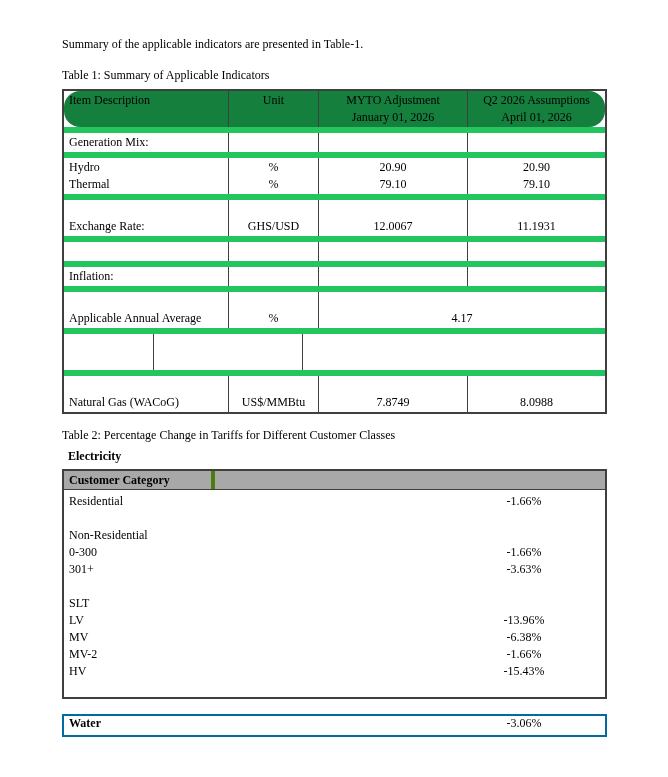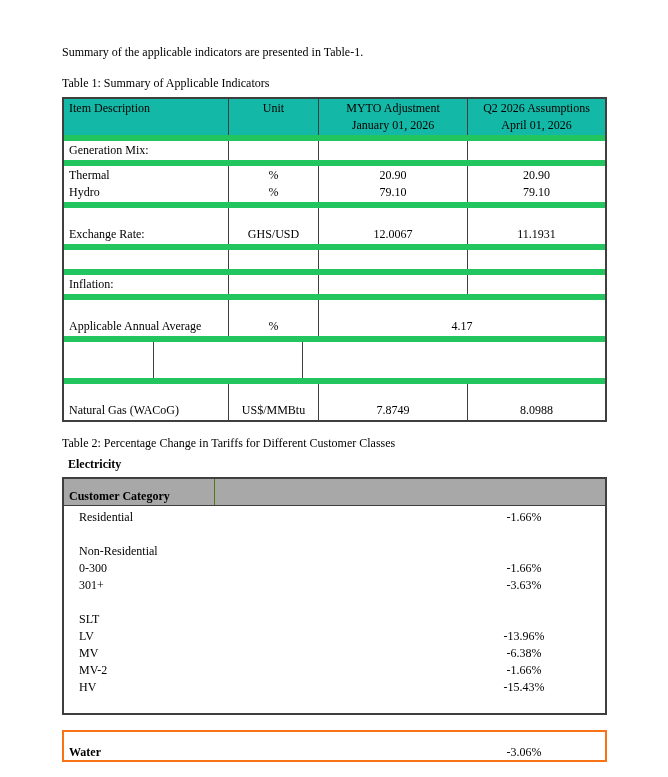--- a/index.html
+++ b/index.html
@@ -3,50 +3,50 @@
 <meta charset="utf-8">
 <style>
   * { margin:0; padding:0; box-sizing:border-box; }
   html,body { background:#ffffff; }
   body {
     width:668px; height:777px;
     font-family:"Liberation Serif", serif;
     font-size:12px; color:#000;
     overflow:hidden;
   }
-  .page { padding:36px 0 0 62px; width:607px;margin-top:8px; }
+  .page { padding:36px 0 0 62px; width:607px; }
   .line { line-height:17px; min-height:17px; white-space:nowrap; }
 
   .intro { margin-bottom:14px; }
   .caption1 { margin:0 0 5px 0; }
   .caption2 { margin:13px 0 4px 0; }
   .elec-label { font-weight:bold; margin:0 0 4px 6px; }
 
   
   .t1 { width:545px; border:2px solid #3f3f3f; }
   .t1-row { display:flex; }
   .t1-row + .t1-row { border-top:6px solid #22c55e; }
   .t1 .c1 { width:165px; padding:1px 4px 1px 5px; border-right:1px solid #3f3f3f; }
   .t1 .c2 { width:90px;  padding:1px 0; text-align:center; border-right:1px solid #3f3f3f; }
   .t1 .c3 { width:149px; padding:1px 0; text-align:center; border-right:1px solid #3f3f3f; }
   .t1 .c4 { flex:1;      padding:1px 0; text-align:center; }
-  .t1-header { background:#14b8a6; }
+  .t1-header { background:#15803d;border-radius:16px; }
 
   
   .t2 { width:545px; border:2px solid #3f3f3f; }
   .t2-header { display:flex; background:#a8a8a8; border-bottom:1px solid #3f3f3f; font-weight:bold; }
-  .t2-header .h1 { width:151px; padding:8px 0 0 5px; border-right:1px solid #4d7c0f; line-height:18px; }
+  .t2-header .h1 { width:151px; padding:0 0 0 5px; border-right:4px solid #4d7c0f; line-height:18px; }
   .t2-header .h2 { flex:1; }
   .t2-header .h3 { width:162px; text-align:center; line-height:18px; }
   .t2-body { padding:3px 0 0 0; }
   .t2-row { display:flex; }
-  .t2-row .cat { flex:1; padding-left:15px; }
+  .t2-row .cat { flex:1; padding-left:5px; }
   .t2-row .val { width:162px; text-align:center; }
 
-  .water { width:545px; border:2px solid #f97316; margin-top:15px; display:flex; align-items:flex-end; height:32px; }
+  .water { width:545px; border:2px solid #0369a1; margin-top:15px; display:flex; align-items:flex-start; height:23px; }
   .water .wlabel { flex:1; padding-left:5px; font-weight:bold; }
   .water .wval { width:162px; text-align:center; }
 </style>
 </head>
 <body>
 
 <div class="page">
 
   <div class="intro line">Summary of the applicable indicators are presented in Table-1.</div>
 
@@ -82,22 +82,22 @@
       <div class="c3">
           <div class="line"></div>
         </div>
       <div class="c4">
           <div class="line"></div>
         </div>
     </div>
 
     <div class="t1-row">
       <div class="c1">
+        <div class="line">Hydro</div>
         <div class="line">Thermal</div>
-        <div class="line">Hydro</div>
       </div>
       <div class="c2">
         <div class="line">%</div>
         <div class="line">%</div>
       </div>
       <div class="c3">
         <div class="line">20.90</div>
         <div class="line">79.10</div>
       </div>
       <div class="c4">

